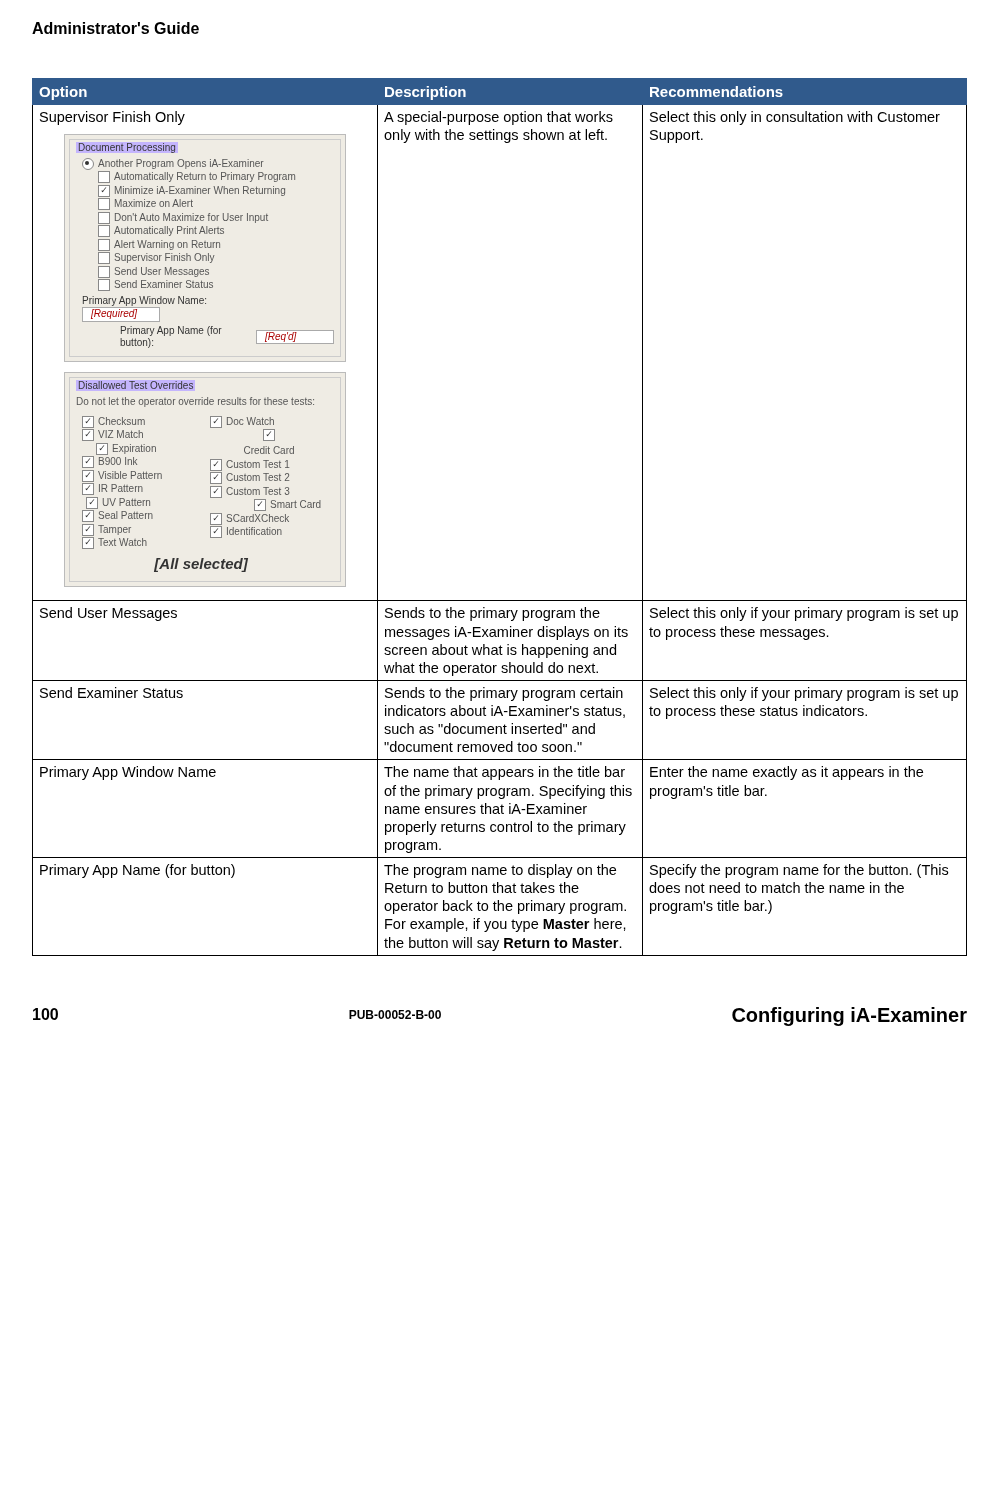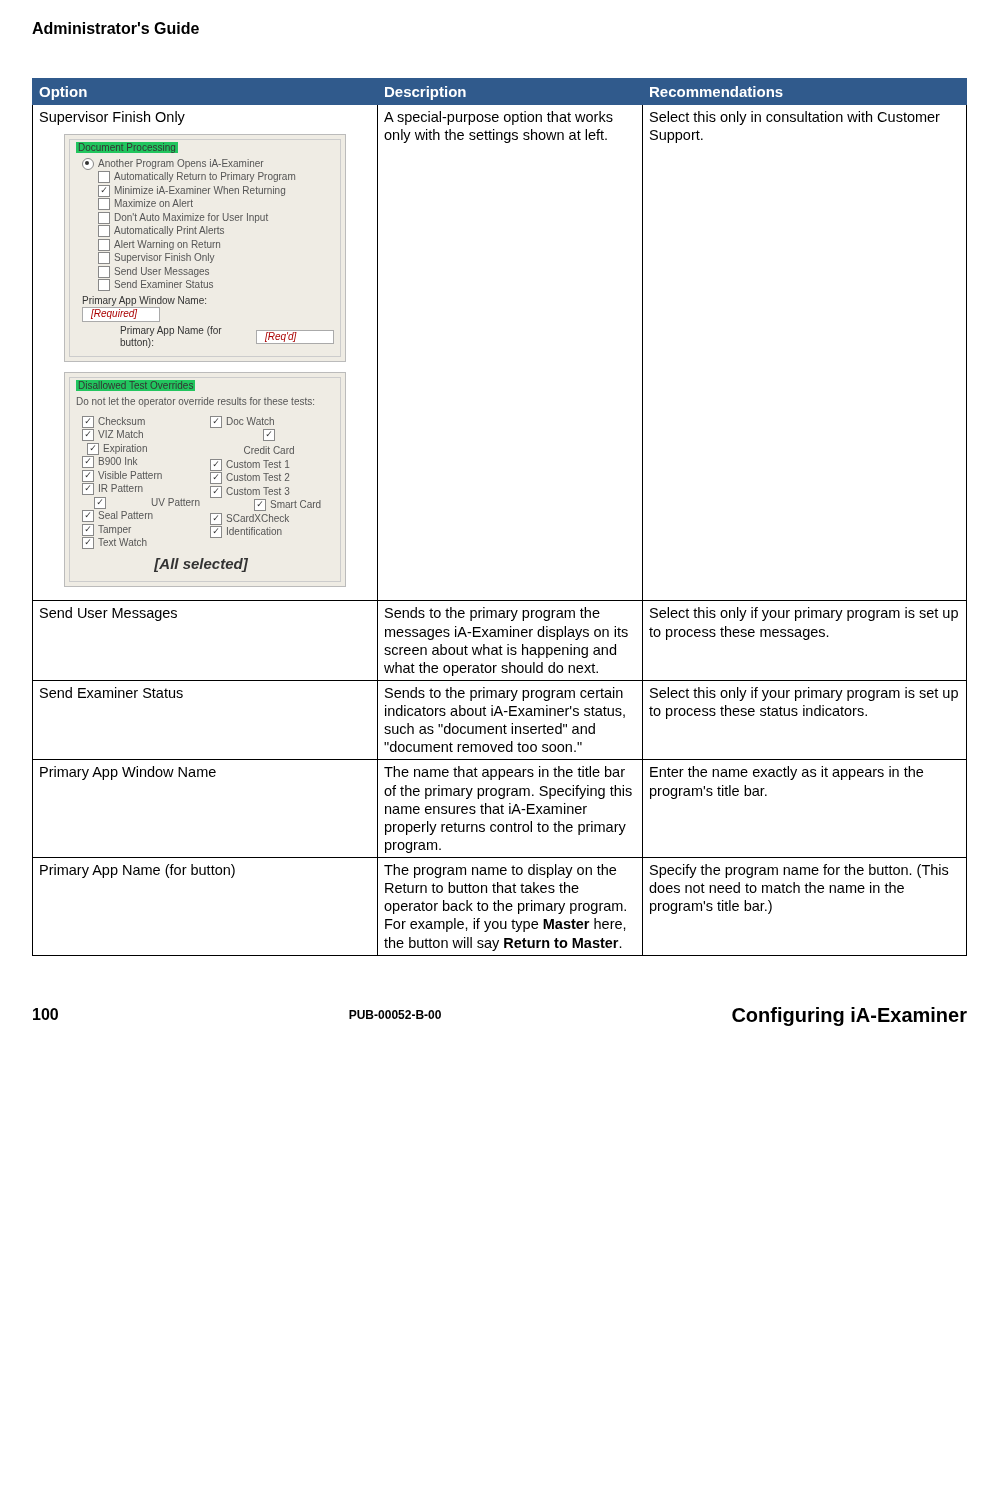--- a/index.html
+++ b/index.html
@@ -74,21 +74,21 @@
   }
   .embed-shot .groupbox {
     border: 1px solid #ccc;
     margin: 4px;
     padding: 4px 6px 6px 6px;
     position: relative;
   }
   .embed-shot .legend {
     position: relative;
     top: -2px;
-    background: #22c55e;
+    background: #c4b5fd;
     font-size: 10px;
     color: #333;
     padding: 0 2px;
   }
   .opt-line {
     display: flex;
     align-items: center;
     gap: 4px;
     margin: 1px 0 1px 6px;
     font-size: 10px;
@@ -242,37 +242,37 @@
             <div class="two-col">
               <div class="col" id="s2left">
                   <div class="opt-line" style="margin-left: 0px;">
                     <span class="check sel"></span>
                     <span>Checksum</span>
                   </div>
                   <div class="opt-line" style="margin-left: 0px;">
                     <span class="check sel"></span>
                     <span>VIZ Match</span>
                   </div>
-                  <div class="opt-line" style="margin-left: 5px;">
+                  <div class="opt-line" style="margin-left: 14px;">
                     <span class="check sel"></span>
                     <span>Expiration</span>
                   </div>
                   <div class="opt-line" style="margin-left: 0px;">
                     <span class="check sel"></span>
                     <span>B900 Ink</span>
                   </div>
                   <div class="opt-line" style="margin-left: 0px;">
                     <span class="check sel"></span>
                     <span>Visible Pattern</span>
                   </div>
                   <div class="opt-line" style="margin-left: 0px;">
                     <span class="check sel"></span>
                     <span>IR Pattern</span>
                   </div>
-                  <div class="opt-line" style="margin-left: 12px; justify-content: space-between;">
+                  <div class="opt-line" style="margin-left: 4px;">
                     <span class="check sel"></span>
                     <span>UV Pattern</span>
                   </div>
                   <div class="opt-line" style="margin-left: 0px;">
                     <span class="check sel"></span>
                     <span>Seal Pattern</span>
                   </div>
                   <div class="opt-line" style="margin-left: 0px;">
                     <span class="check sel"></span>
                     <span>Tamper</span>

